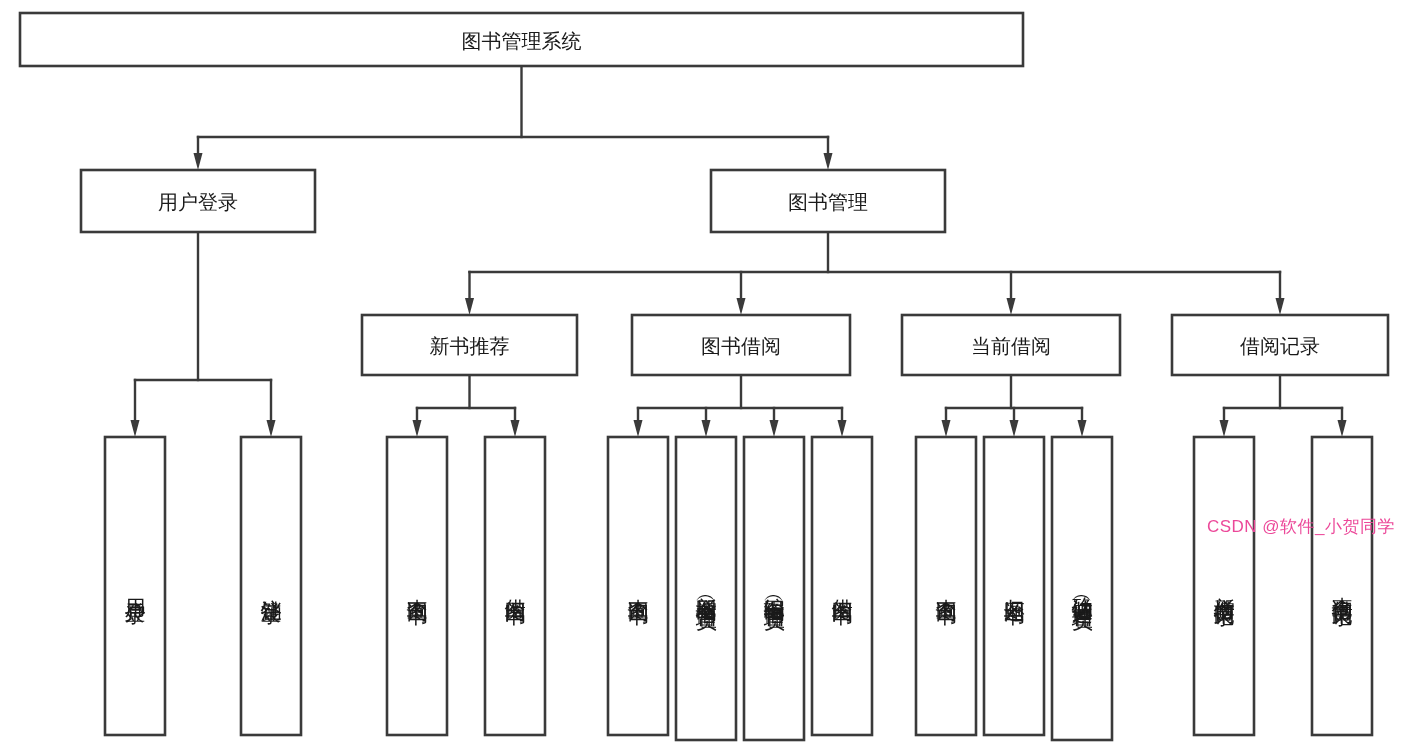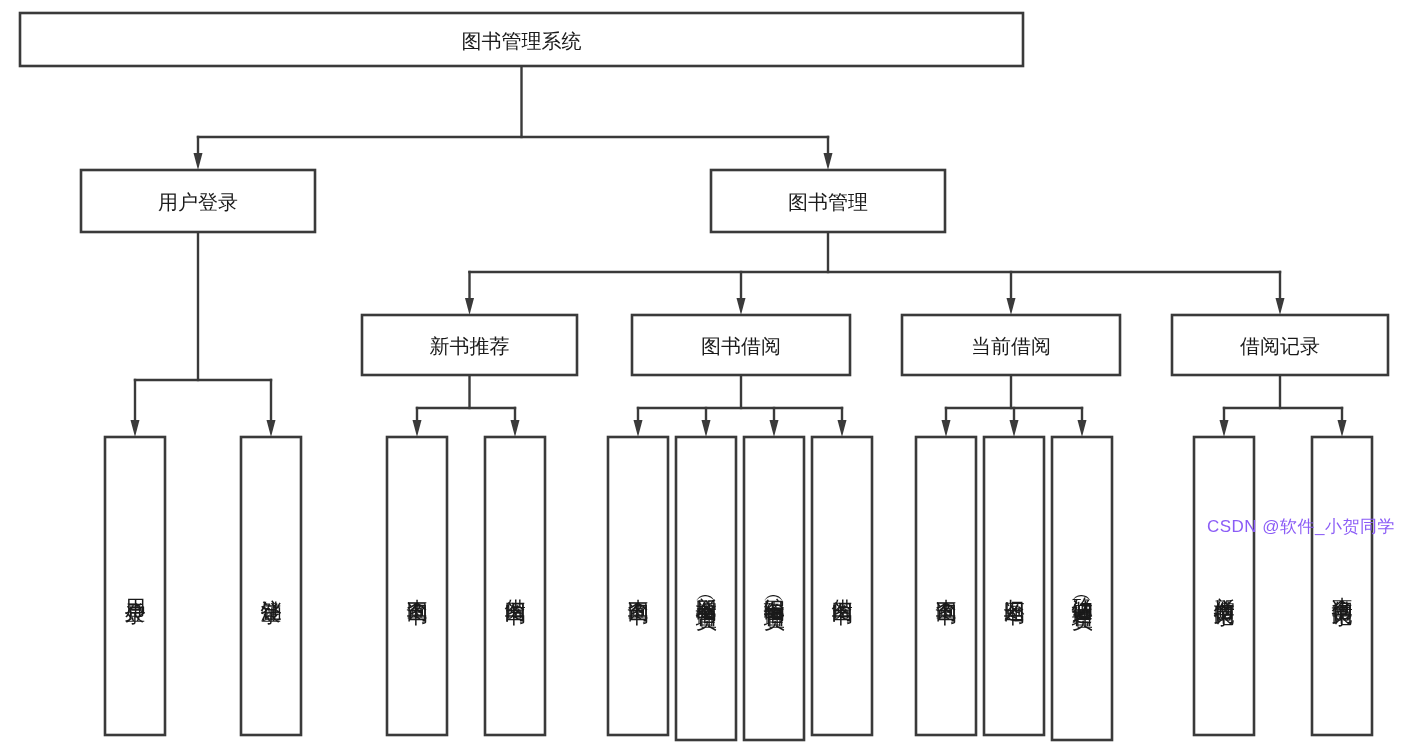--- a/index.html
+++ b/index.html
@@ -66,21 +66,21 @@
     color: #1a1a1a;
     white-space: nowrap;
     text-align: center;
   }
   .watermark {
     position: absolute;
     right: 10px;
     bottom: 7px;
     font-family: "Liberation Sans", "DejaVu Sans", sans-serif;
     font-size: 17px;
-    color: #8b5cf6;
+    color: #ec4899;
     letter-spacing: 0.5px;
     user-select: none;
   }
 </style>
 </head>
 <body>
 
 <div id="diagram-root">
 
   <svg id="flow-svg" viewBox="0 0 1405 747">

